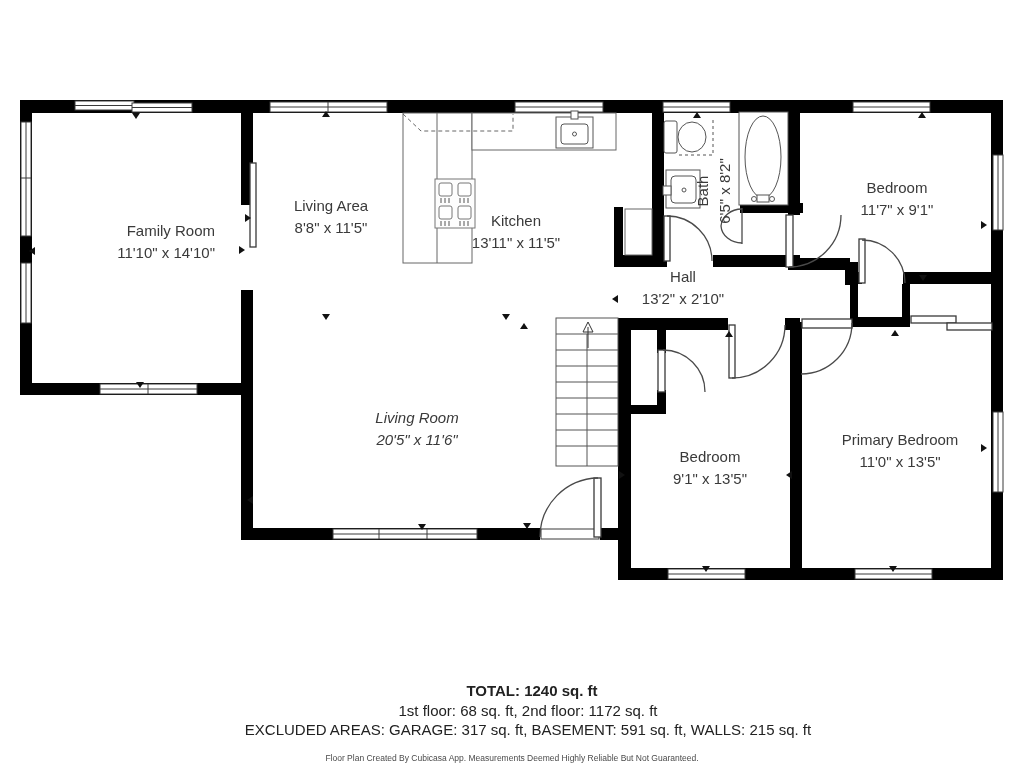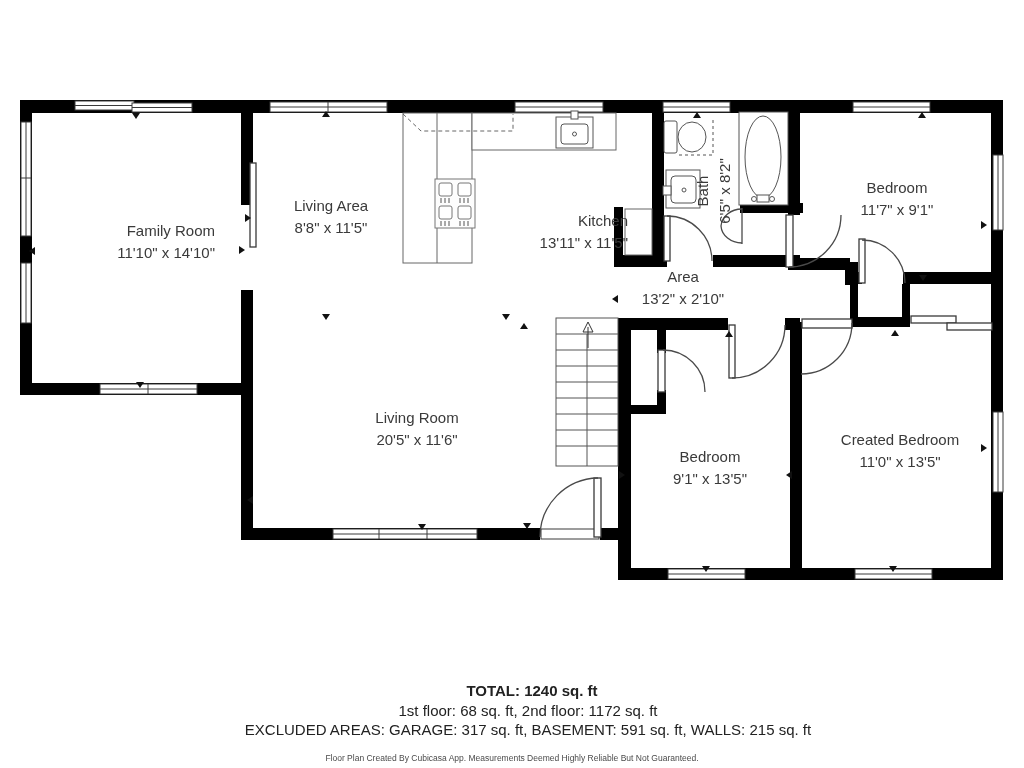--- a/index.html
+++ b/index.html
@@ -217,46 +217,46 @@
 </svg>
 
 <div class="room-label" style="left:55px;top:220px;width:160px;text-align:right;">
   <div class="rname">Family Room</div>
   <div class="rdims">11'10" x 14'10"</div>
 </div>
 <div class="room-label" style="left:261px;top:195px;width:140px;">
   <div class="rname">Living Area</div>
   <div class="rdims">8'8" x 11'5"</div>
 </div>
-<div class="room-label" style="left:488px;top:210px;width:140px;text-align:right;">
+<div class="room-label" style="left:446px;top:210px;width:140px;">
   <div class="rname">Kitchen</div>
   <div class="rdims">13'11" x 11'5"</div>
 </div>
 <div class="room-label rot" style="left:658px;top:170px;width:110px;height:42px;">
   <div class="rname">Bath</div>
   <div class="rdims">6'5" x 8'2"</div>
 </div>
 <div class="room-label" style="left:817px;top:177px;width:160px;">
   <div class="rname">Bedroom</div>
   <div class="rdims">11'7" x 9'1"</div>
 </div>
 <div class="room-label" style="left:613px;top:266px;width:140px;">
-  <div class="rname">Area</div>
+  <div class="rname">Hall</div>
   <div class="rdims">13'2" x 2'10"</div>
 </div>
-<div class="room-label" style="left:337px;top:407px;width:160px;">
+<div class="room-label" style="left:337px;top:407px;width:160px;font-style:italic;">
   <div class="rname">Living Room</div>
   <div class="rdims">20'5" x 11'6"</div>
 </div>
 <div class="room-label" style="left:630px;top:446px;width:160px;">
   <div class="rname">Bedroom</div>
   <div class="rdims">9'1" x 13'5"</div>
 </div>
 <div class="room-label" style="left:800px;top:429px;width:200px;">
-  <div class="rname">Created Bedroom</div>
+  <div class="rname">Primary Bedroom</div>
   <div class="rdims">11'0" x 13'5"</div>
 </div>
 
 <div class="footer">
   <div class="total">TOTAL: 1240 sq. ft</div>
   <div class="line">1st floor: 68 sq. ft, 2nd floor: 1172 sq. ft</div>
   <div class="line">EXCLUDED AREAS: GARAGE: 317 sq. ft, BASEMENT: 591 sq. ft, WALLS: 215 sq. ft</div>
   <div class="disclaimer">Floor Plan Created By Cubicasa App. Measurements Deemed Highly Reliable But Not Guaranteed.</div>
 </div>
 

